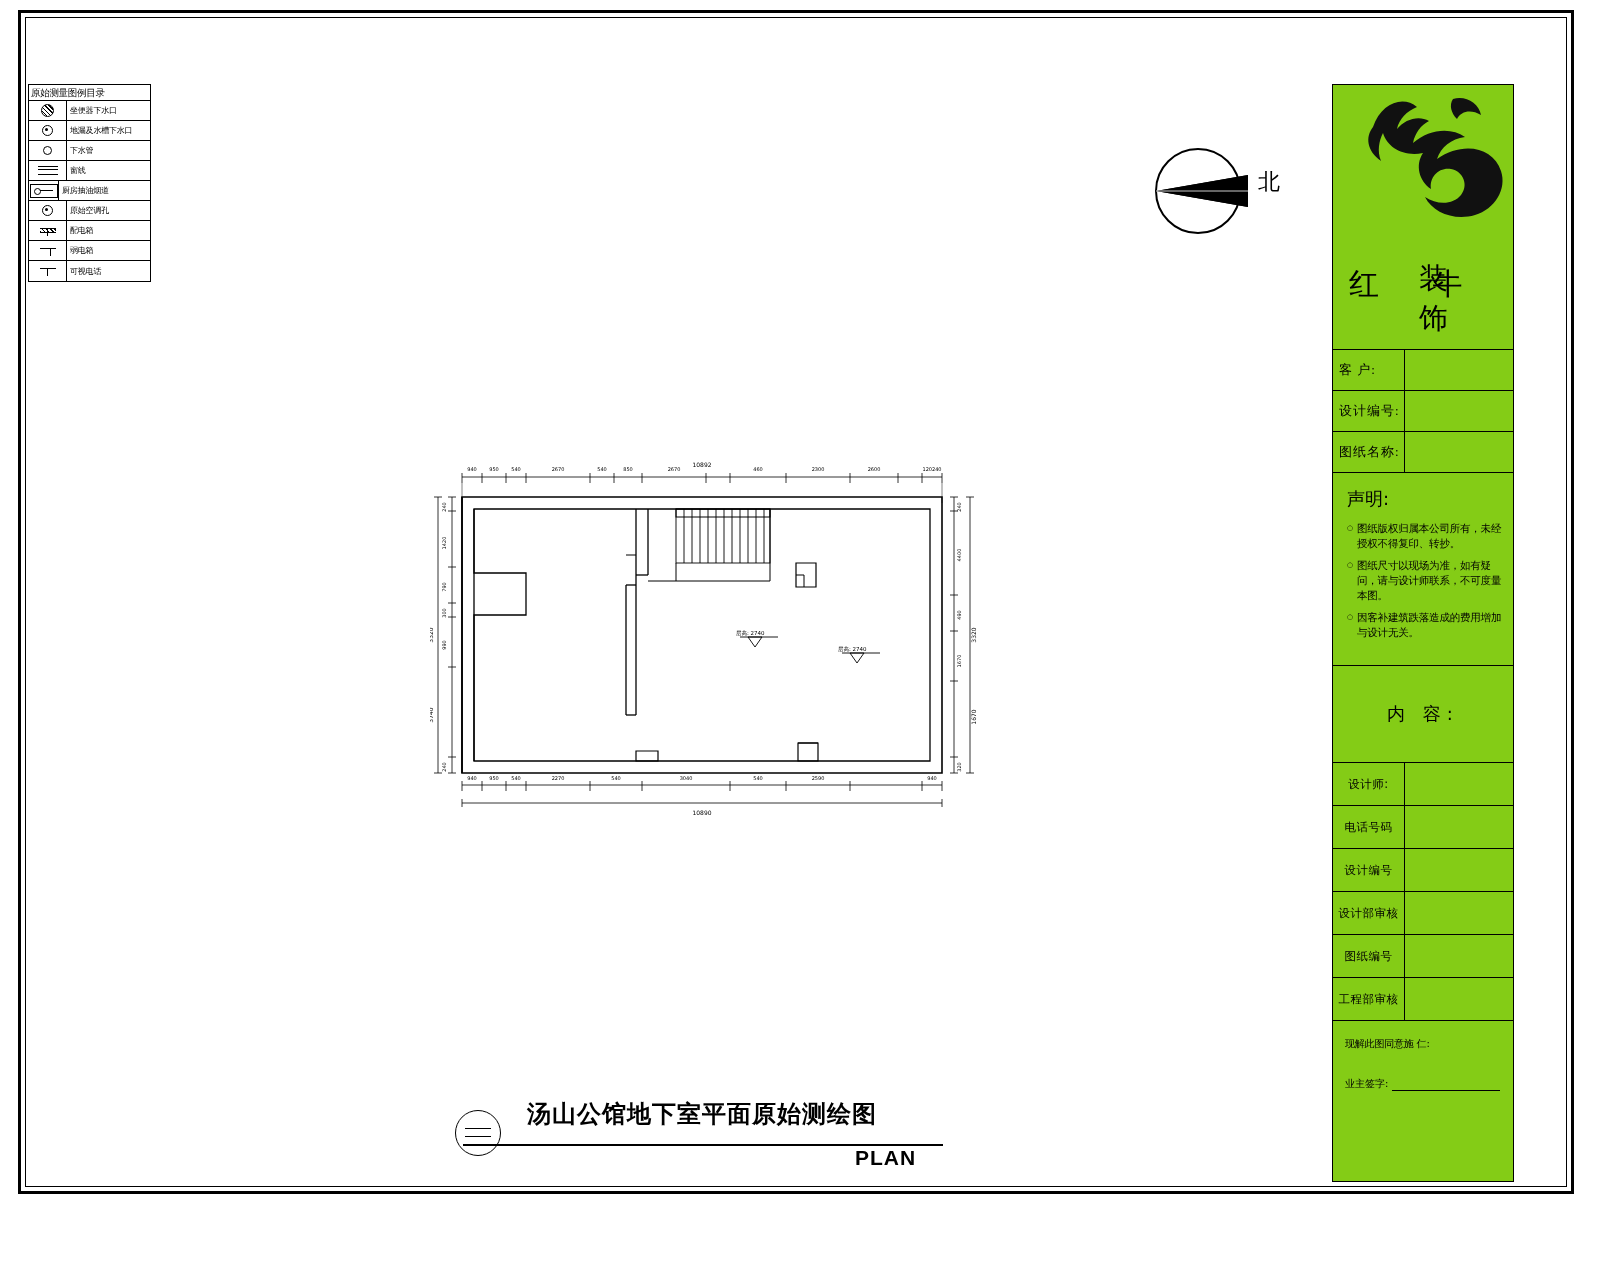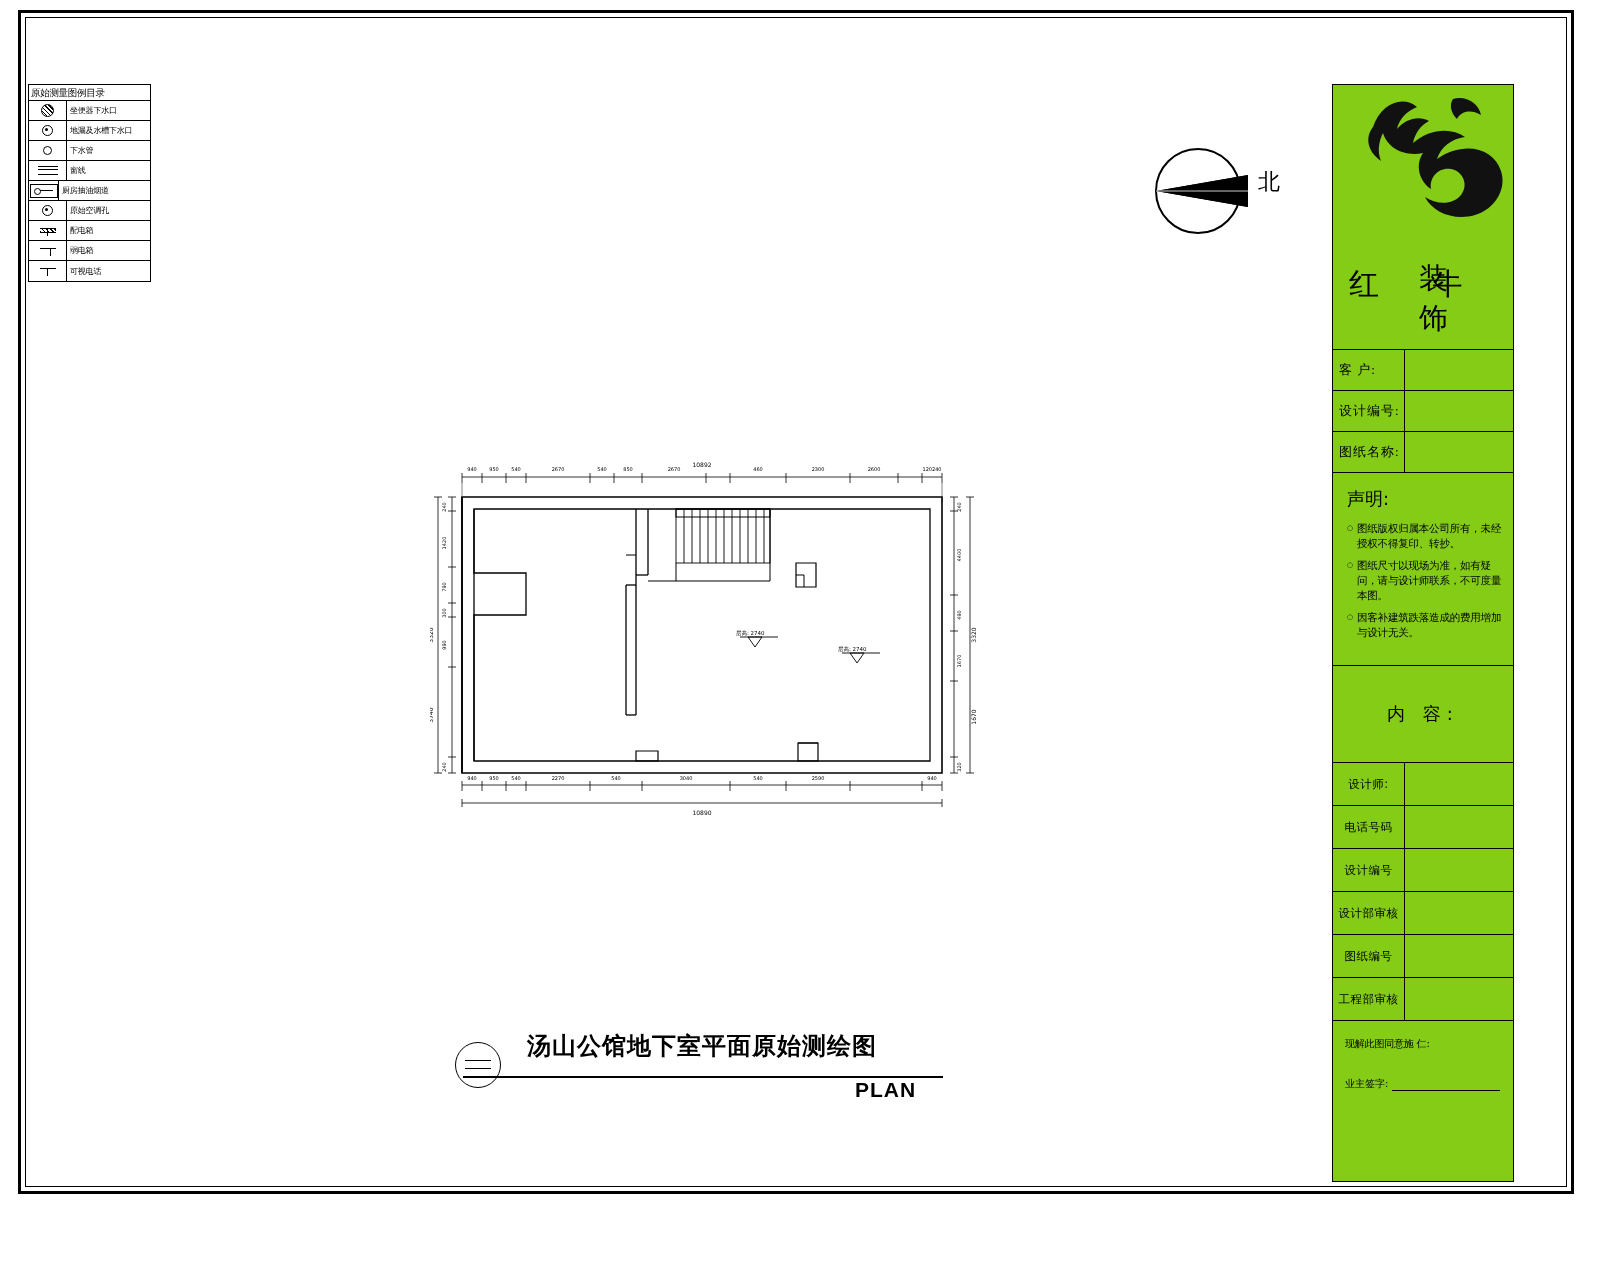--- a/index.html
+++ b/index.html
@@ -295,21 +295,21 @@
     top: 455px;
     width: 560px;
     height: 370px;
   }
   .plan-svg { display: block; }
 
   
   .bottom-title {
     position: absolute;
     left: 455px;
-    top: 1028px;
+    top: 1096px;
     width: 520px;
     height: 70px;
     text-align: center;
   }
   .bt-circle {
     position: absolute;
     left: 0; top: 14px;
     width: 46px; height: 46px;
     border-radius: 50%;
     border: 1.6px solid #000;

